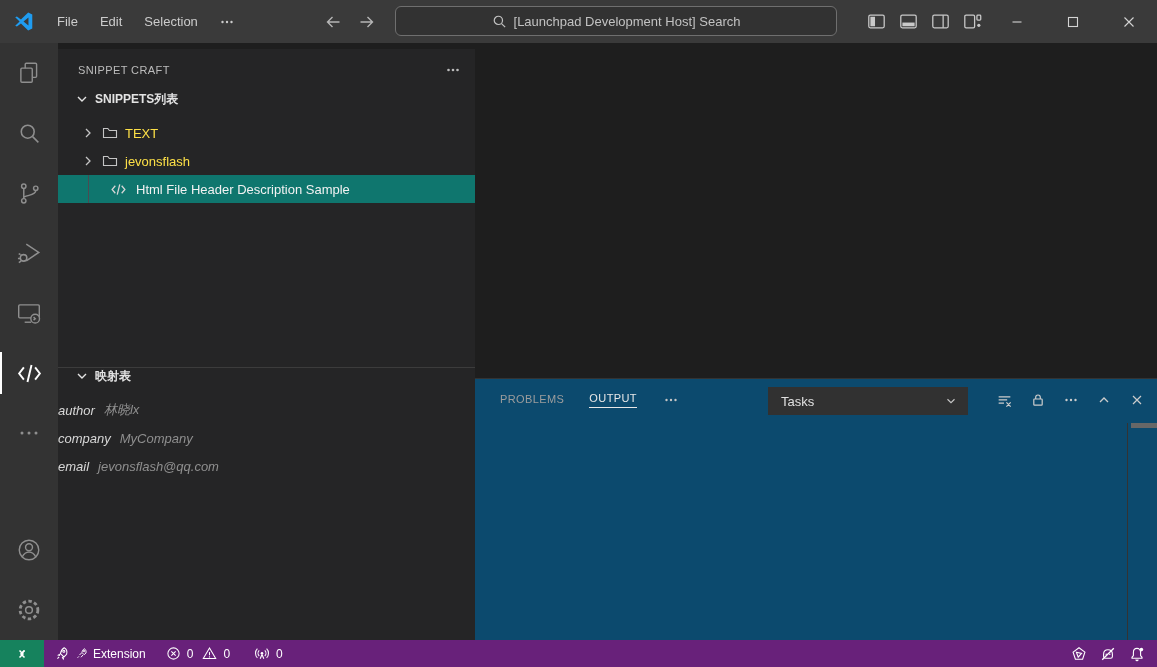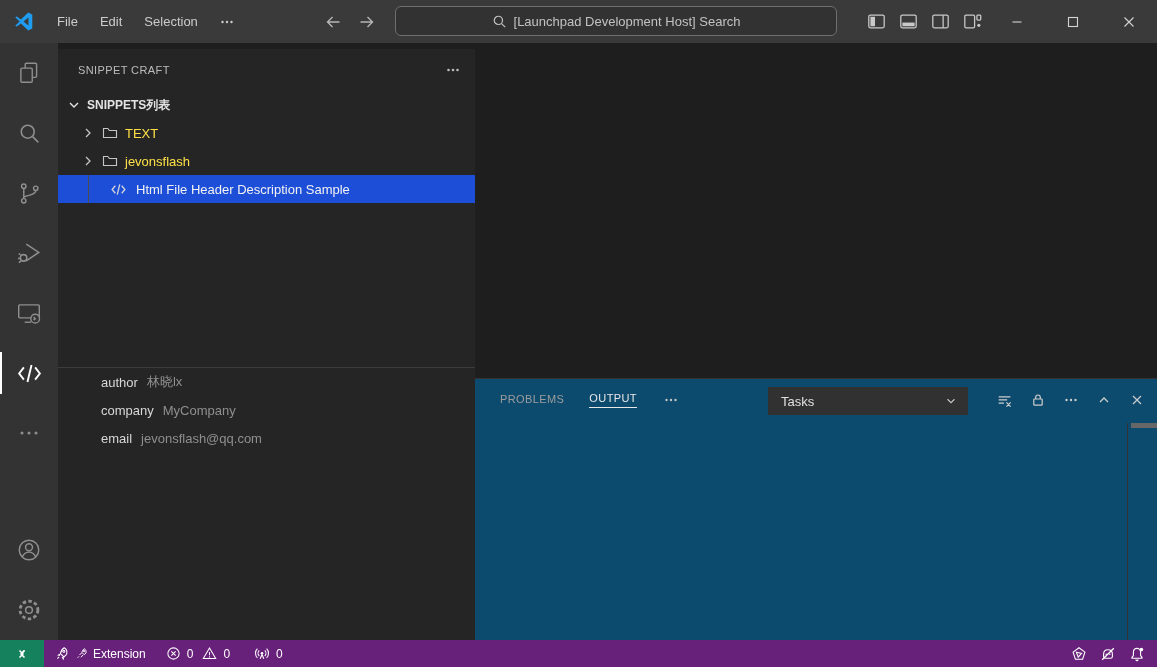--- a/index.html
+++ b/index.html
@@ -32,29 +32,29 @@
   .ab-bottom { margin-top:auto; display:flex; flex-direction:column; }
 
   
   .sidebar { width:417px; background:#252526; position:relative; color:#cccccc;margin-top:6px; }
   .sb-title { height:42px; display:flex; align-items:center; padding:0 14px 0 20px;
     font-size:11px; color:#bcbcbc; letter-spacing:.4px; }
   .sb-title .grow { flex:1; }
   .pane { position:absolute; left:0; right:0; }
   .pane-snippets { top:42px; height:276px; }
   .pane-mapping { top:318px; bottom:0; border-top:1px solid #3c3c3c; }
-  .pane-header { height:28px; display:flex; align-items:center; gap:5px; padding-left:8px;
+  .pane-header { height:28px; display:flex; align-items:flex-start; gap:5px; padding-left:16px;
     font-weight:bold; font-size:12px; color:#e3e3e3; }
   .tree-row { height:28px; display:flex; align-items:center; font-size:13px; color:#fde047; position:relative; }
   .tree-row .chev { margin-left:22px; display:flex; color:#c5c5c5; }
   .tree-row .fold { margin-left:6px; margin-right:7px; display:flex; color:#c5c5c5; }
-  .tree-row.selected { background:#1d4ed8; color:#f2f2f2; }
+  .tree-row.selected { background:#0f766e; color:#f2f2f2; }
   .indent-guide { position:absolute; left:30px; top:0; bottom:0; width:1px; background:#4b4b52; }
   .snippet-ic { margin-left:52px; margin-right:9px; display:flex; color:#d7d7d7; }
-  .map-row { height:28px; display:flex; align-items:center; padding-left:43px; font-size:13px; }
+  .map-row { height:28px; display:flex; align-items:center; font-size:13px;font-style:italic; }
   .map-key { color:#d8d8d8; }
   .map-val { color:#8f8f8f; margin-left:9px; }
 
   
   .editor-area { flex:1; position:relative; background:#0c4a6e; }
   .editor { position:absolute; top:0; left:0; right:0; height:335px; background:#1e1e1e; }
   .panel { position:absolute; top:335px; left:0; right:0; bottom:0; border-top:1px solid #333333; }
   .panel-header { height:42px; display:flex; align-items:center; position:relative; }
   .p-tab { margin-left:25px; font-size:11px; letter-spacing:.4px; color:#9d9d9d; padding-bottom:3px; }
   .p-tab.active { color:#e7e7e7; border-bottom:1px solid #e7e7e7; }
@@ -294,20 +294,28 @@
           <span class="snippet-ic">
             <svg width="17" height="17" viewBox="0 0 16 16" fill="none" stroke="currentColor" stroke-width="1.2">
               <path d="M5 4.5 2 8l3 3.5M11 4.5 14 8l-3 3.5M9.2 3.2 6.8 12.8"></path>
               </svg>
             </span>
           <span>Html File Header Description Sample</span>
         </div>
       </div>
 
       <div class="pane pane-mapping">
+        <div class="pane-header">
+          <span>
+            <svg width="16" height="16" viewBox="0 0 16 16" fill="none" stroke="currentColor" stroke-width="1.4">
+                <path d="M4 6l4 4 4-4"></path>
+              </svg>
+          </span>
+          <span>映射表</span>
+        </div>
         <div class="map-row">
           <span class="map-key">author</span>
           <span class="map-val">林晓lx</span>
         </div>
         <div class="map-row">
           <span class="map-key">company</span>
           <span class="map-val">MyCompany</span>
         </div>
         <div class="map-row">
           <span class="map-key">email</span>

